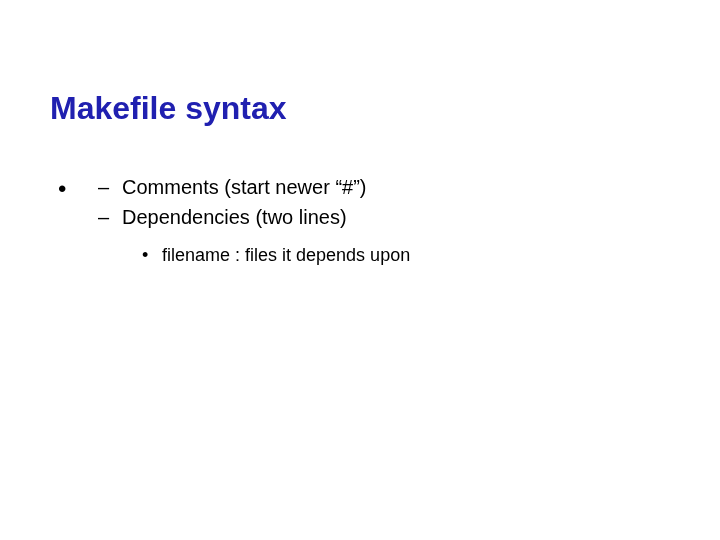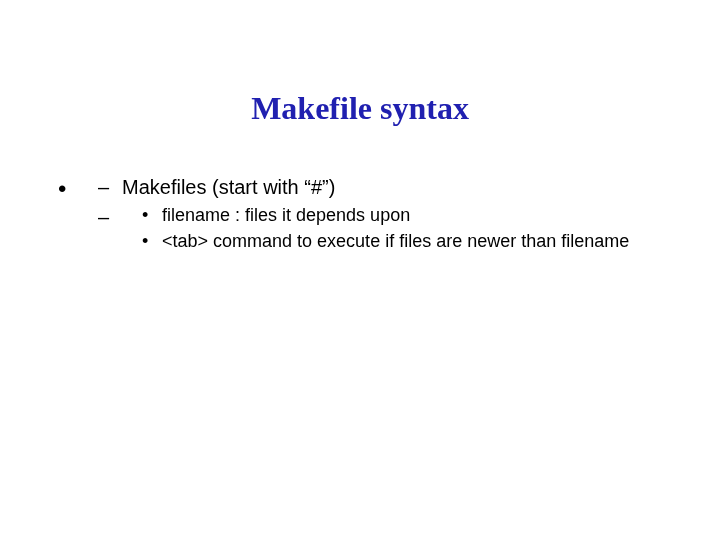--- a/index.html
+++ b/index.html
@@ -12,27 +12,25 @@
     color: #000000;
   }
   .slide {
     width: 720px;
     height: 540px;
     position: relative;
     box-sizing: border-box;
     padding: 0 50px;
   }
   .title {
-    text-align: center;
     font-weight: bold;
     font-size: 32px;
     color: #2020b0;
     padding-top: 90px;
     padding-bottom: 40px;
-    font-family: Liberation Serif, serif;
   }
   ul {
     margin: 0;
     padding: 0;
     list-style: none;
   }
   .level1 > li {
     position: relative;
     padding-left: 32px;
     font-size: 24px;
@@ -59,21 +57,21 @@
     margin-bottom: 2px;
   }
   .level2 > li::before {
     content: "–";
     position: absolute;
     left: 6px;
     top: 0;
     font-size: 20px;
   }
   .level3 {
-    margin-top: 0;
+    margin-top: 12px;
     margin-bottom: 8px;
   }
   .level3 > li {
     position: relative;
     padding-left: 26px;
     font-size: 18px;
     line-height: 1.35;
     margin-left: 14px;
     margin-bottom: 2px;
   }
@@ -88,28 +86,26 @@
 </head>
 <body>
 
 <div class="slide">
   <div class="title">Makefile syntax</div>
 
   <ul class="level1">
     <li>
       <ul class="level2">
         <li>
-          <span>Makefiles (start with “#”)</span>
+          <span>Comments (start newer “#”)</span>
         </li>
         <li>
+          <span>Dependencies (two lines)</span>
           <ul class="level3">
             <li>
               <span>filename : files it depends upon</span>
-            </li>
-            <li>
-              <span>&lt;tab&gt;   command to execute if files are newer than filename</span>
             </li>
           </ul>
         </li>
       </ul>
     </li>
   </ul>
 </div>
 
 </body></html>

